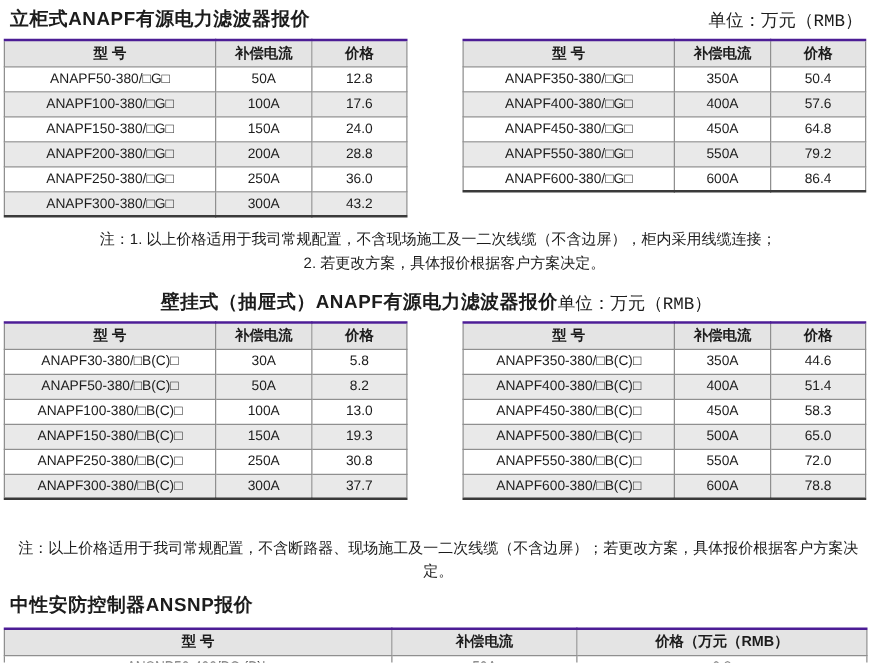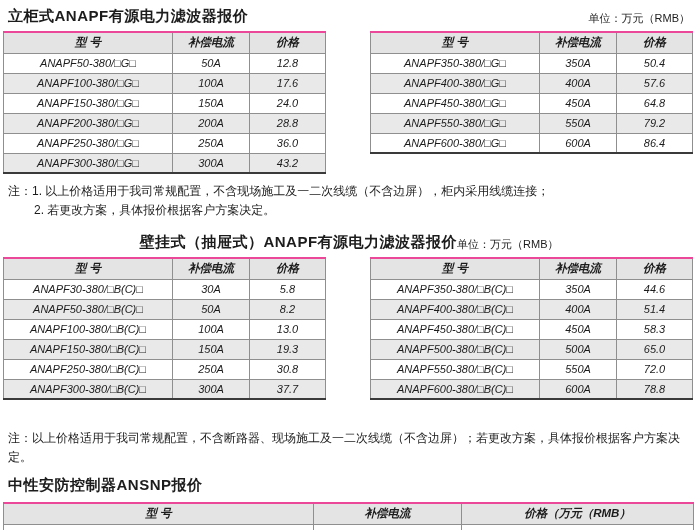--- a/index.html
+++ b/index.html
@@ -11,42 +11,41 @@
     font-family: "Liberation Sans", "DejaVu Sans", sans-serif;
     overflow: hidden;
   }
   .page { width: 696px; height: 427px; padding: 6px 3px 0 3px; }
 
   .sec-head {
     display: flex; justify-content: space-between; align-items: flex-end;
     padding: 0 3px 0 5px;
   }
   .title { font-size: 15px; font-weight: bold; margin: 0; line-height: 19px; letter-spacing: .5px; }
-  .unit  { font-size: 11px; line-height: 13px; white-space: nowrap; }
+  .unit  { font-size: 14px; line-height: 13px; white-space: nowrap; font-family: Liberation Mono, monospace; }
 
   .tables-row { display: flex; justify-content: space-between; align-items: flex-start; margin-top: 6px; }
 
   table {
     border-collapse: collapse; table-layout: fixed;
-    border-top: 2px solid #ec4899; border-bottom: 2px solid #3a3a3a;
+    border-top: 2px solid #4c1d95; border-bottom: 2px solid #3a3a3a;
     font-size: 11px;
-    font-style: italic;
   }
   .t-half { width: 322px; }
   .t-full { width: 690px; }
   th, td {
     border: 1px solid #8f8f8f;
     text-align: center; vertical-align: middle;
     padding: 0 2px; overflow: hidden; white-space: nowrap;
   }
   th { height: 21px; background: #e4e4e4; font-weight: bold; font-size: 11.5px; }
   td { height: 20px; }
   tbody tr:nth-of-type(even) td { background: #e9e9e9; }
 
-  .notes { margin: 8px 0 0 5px; font-size: 12px; line-height: 19px; }
+  .notes { margin: 8px 0 0 5px; font-size: 12px; line-height: 19px; text-align: center; }
   .note-indent { padding-left: 26px; }
   .note-line { margin: 0; }
 
   .mt-sec { margin-top: 12px; justify-content: center; }
   .mt-note2 { margin-top: 29px; }
   .mt-title3 { margin-top: 8px; }
   .mt-table3 { margin-top: 8px; }
 </style>
 </head>
 <body>

